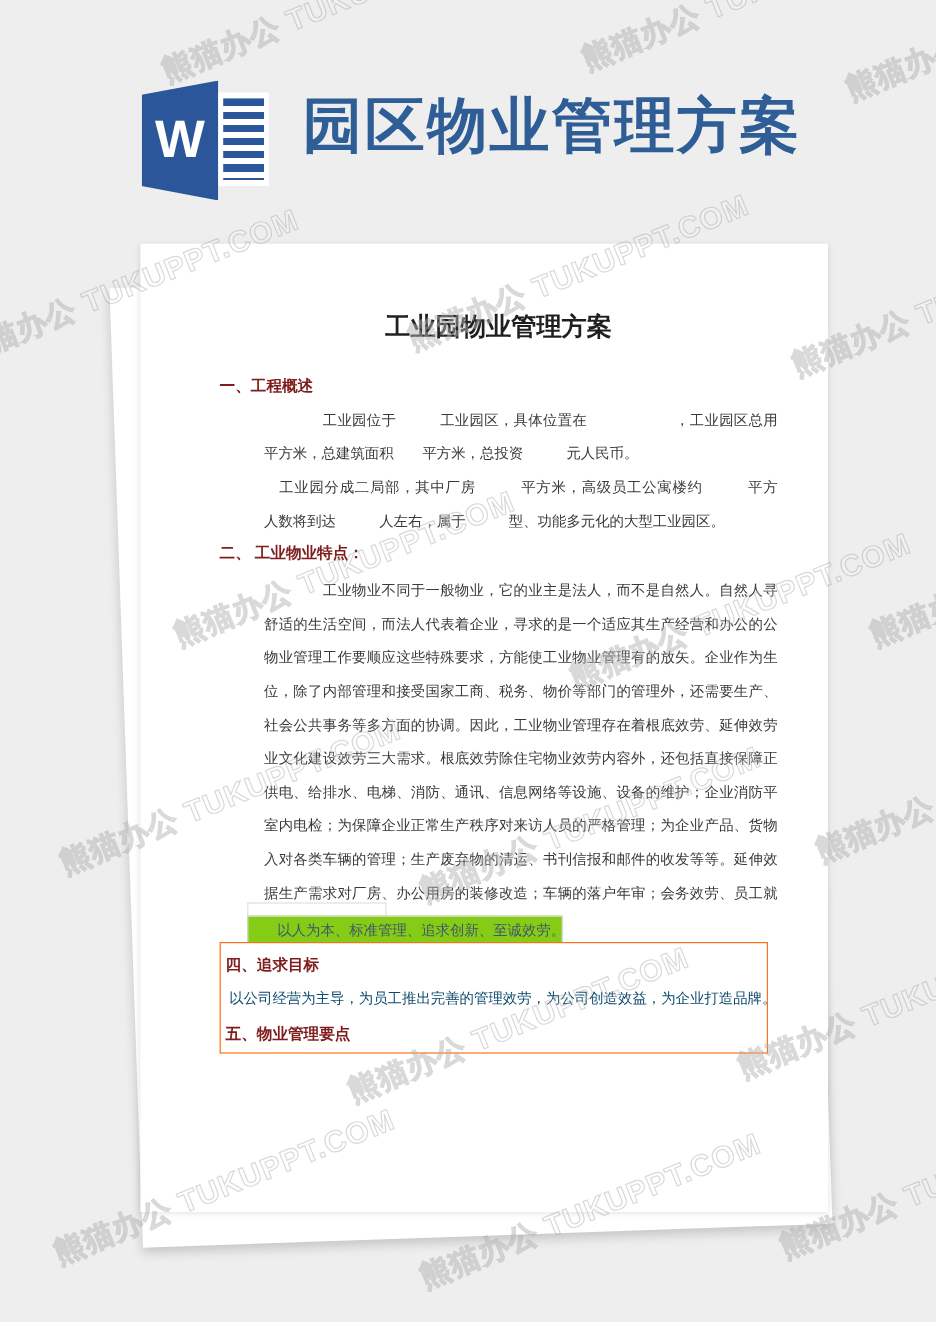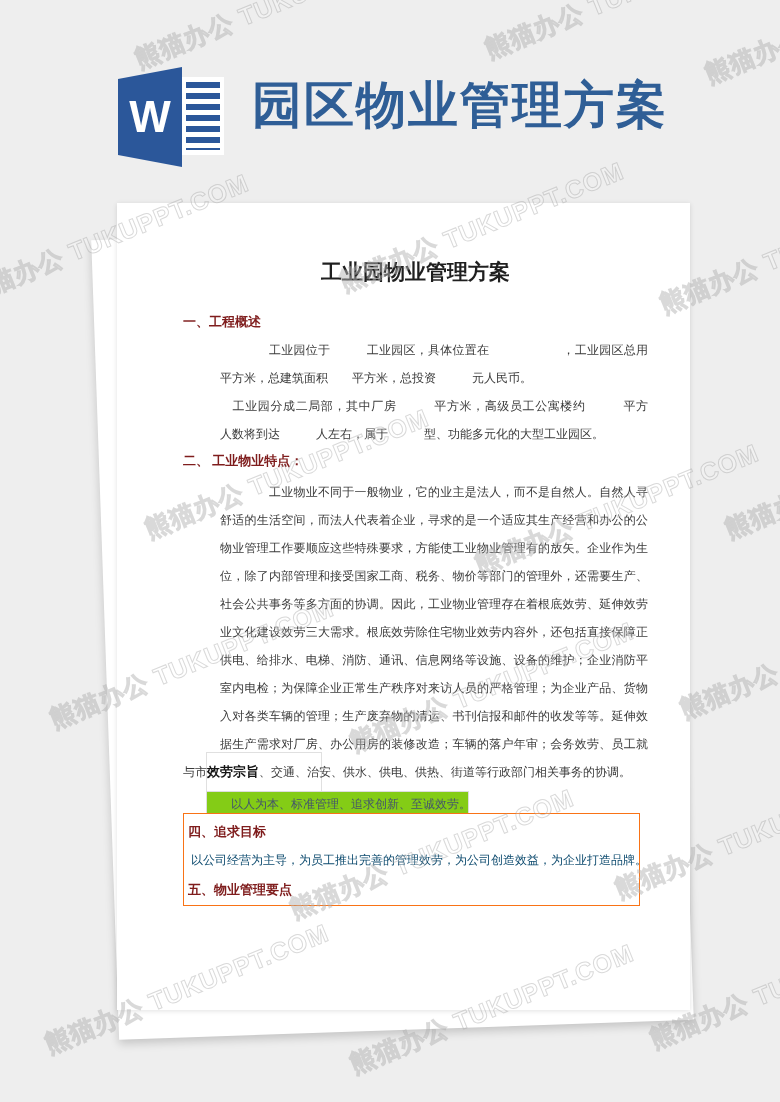--- a/index.html
+++ b/index.html
@@ -121,21 +121,20 @@
         <div class="tline">舒适的生活空间，而法人代表着企业，寻求的是一个适应其生产经营和办公的公共空间。</div>
         <div class="tline">物业管理工作要顺应这些特殊要求，方能使工业物业管理有的放矢。企业作为生产经营单</div>
         <div class="tline">位，除了内部管理和接受国家工商、税务、物价等部门的管理外，还需要生产、后勤效劳、</div>
         <div class="tline">社会公共事务等多方面的协调。因此，工业物业管理存在着根底效劳、延伸效劳和园区企</div>
         <div class="tline">业文化建设效劳三大需求。根底效劳除住宅物业效劳内容外，还包括直接保障正常生产的</div>
         <div class="tline">供电、给排水、电梯、消防、通讯、信息网络等设施、设备的维护；企业消防平安检查和</div>
         <div class="tline">室内电检；为保障企业正常生产秩序对来访人员的严格管理；为企业产品、货物的平安出</div>
         <div class="tline">入对各类车辆的管理；生产废弃物的清运、书刊信报和邮件的收发等等。延伸效劳包括根</div>
         <div class="tline">据生产需求对厂房、办公用房的装修改造；车辆的落户年审；会务效劳、员工就餐，以及</div>
       </div>
-    <div class="lastline"><span>与市</span><span class="overlay-bold">效劳宗旨</span><span>、交通、治安、供水、供电、供热、街道等行政部门相关事务的协调。</span></div>
 
     <div class="frag-box"></div>
 
     <div class="motto-box">
       <span class="motto">以人为本、标准管理、追求创新、至诚效劳。</span>
     </div>
 
     <div class="goal-box">
       <div class="sec-heading">四、追求目标</div>
       <div class="goal-body">以公司经营为主导，为员工推出完善的管理效劳，为公司创造效益，为企业打造品牌。</div>

